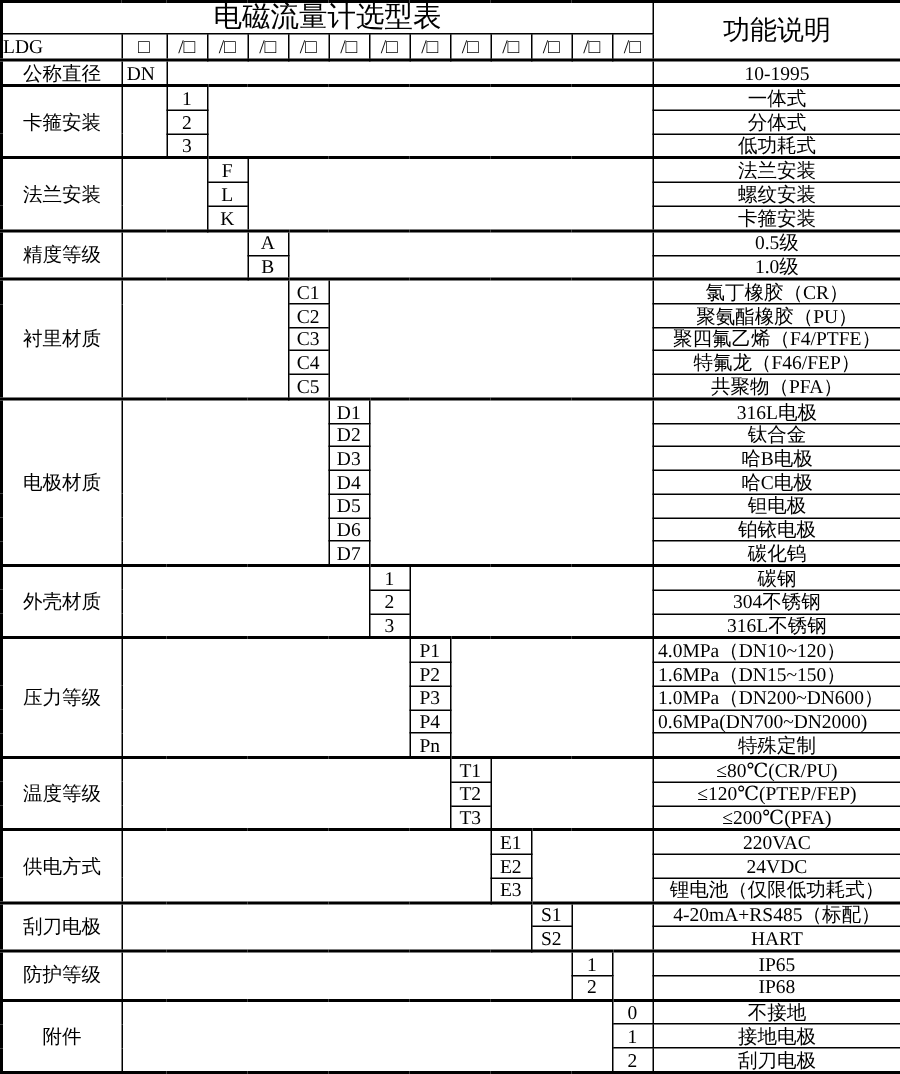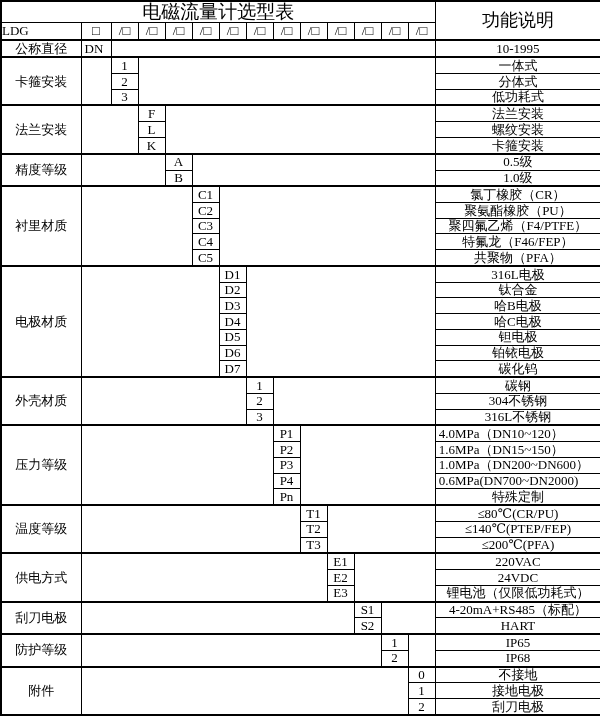--- a/index.html
+++ b/index.html
@@ -225,21 +225,21 @@
       </tr>
       <tr>
         <td class="cat st" rowspan="3">温度等级</td>
         <td class="sp st" rowspan="3" colspan="8"></td>
         <td class="codec st">T1</td>
         <td class="sp st" rowspan="3" colspan="4"></td>
         <td class="desc st">≤80℃(CR/PU)</td>
       </tr>
       <tr>
         <td class="codec">T2</td>
-        <td class="desc">≤140℃(PTEP/FEP)</td>
+        <td class="desc">≤120℃(PTEP/FEP)</td>
       </tr>
       <tr>
         <td class="codec">T3</td>
         <td class="desc">≤200℃(PFA)</td>
       </tr>
       <tr>
         <td class="cat st" rowspan="3">供电方式</td>
         <td class="sp st" rowspan="3" colspan="9"></td>
         <td class="codec st">E1</td>
         <td class="sp st" rowspan="3" colspan="3"></td>

